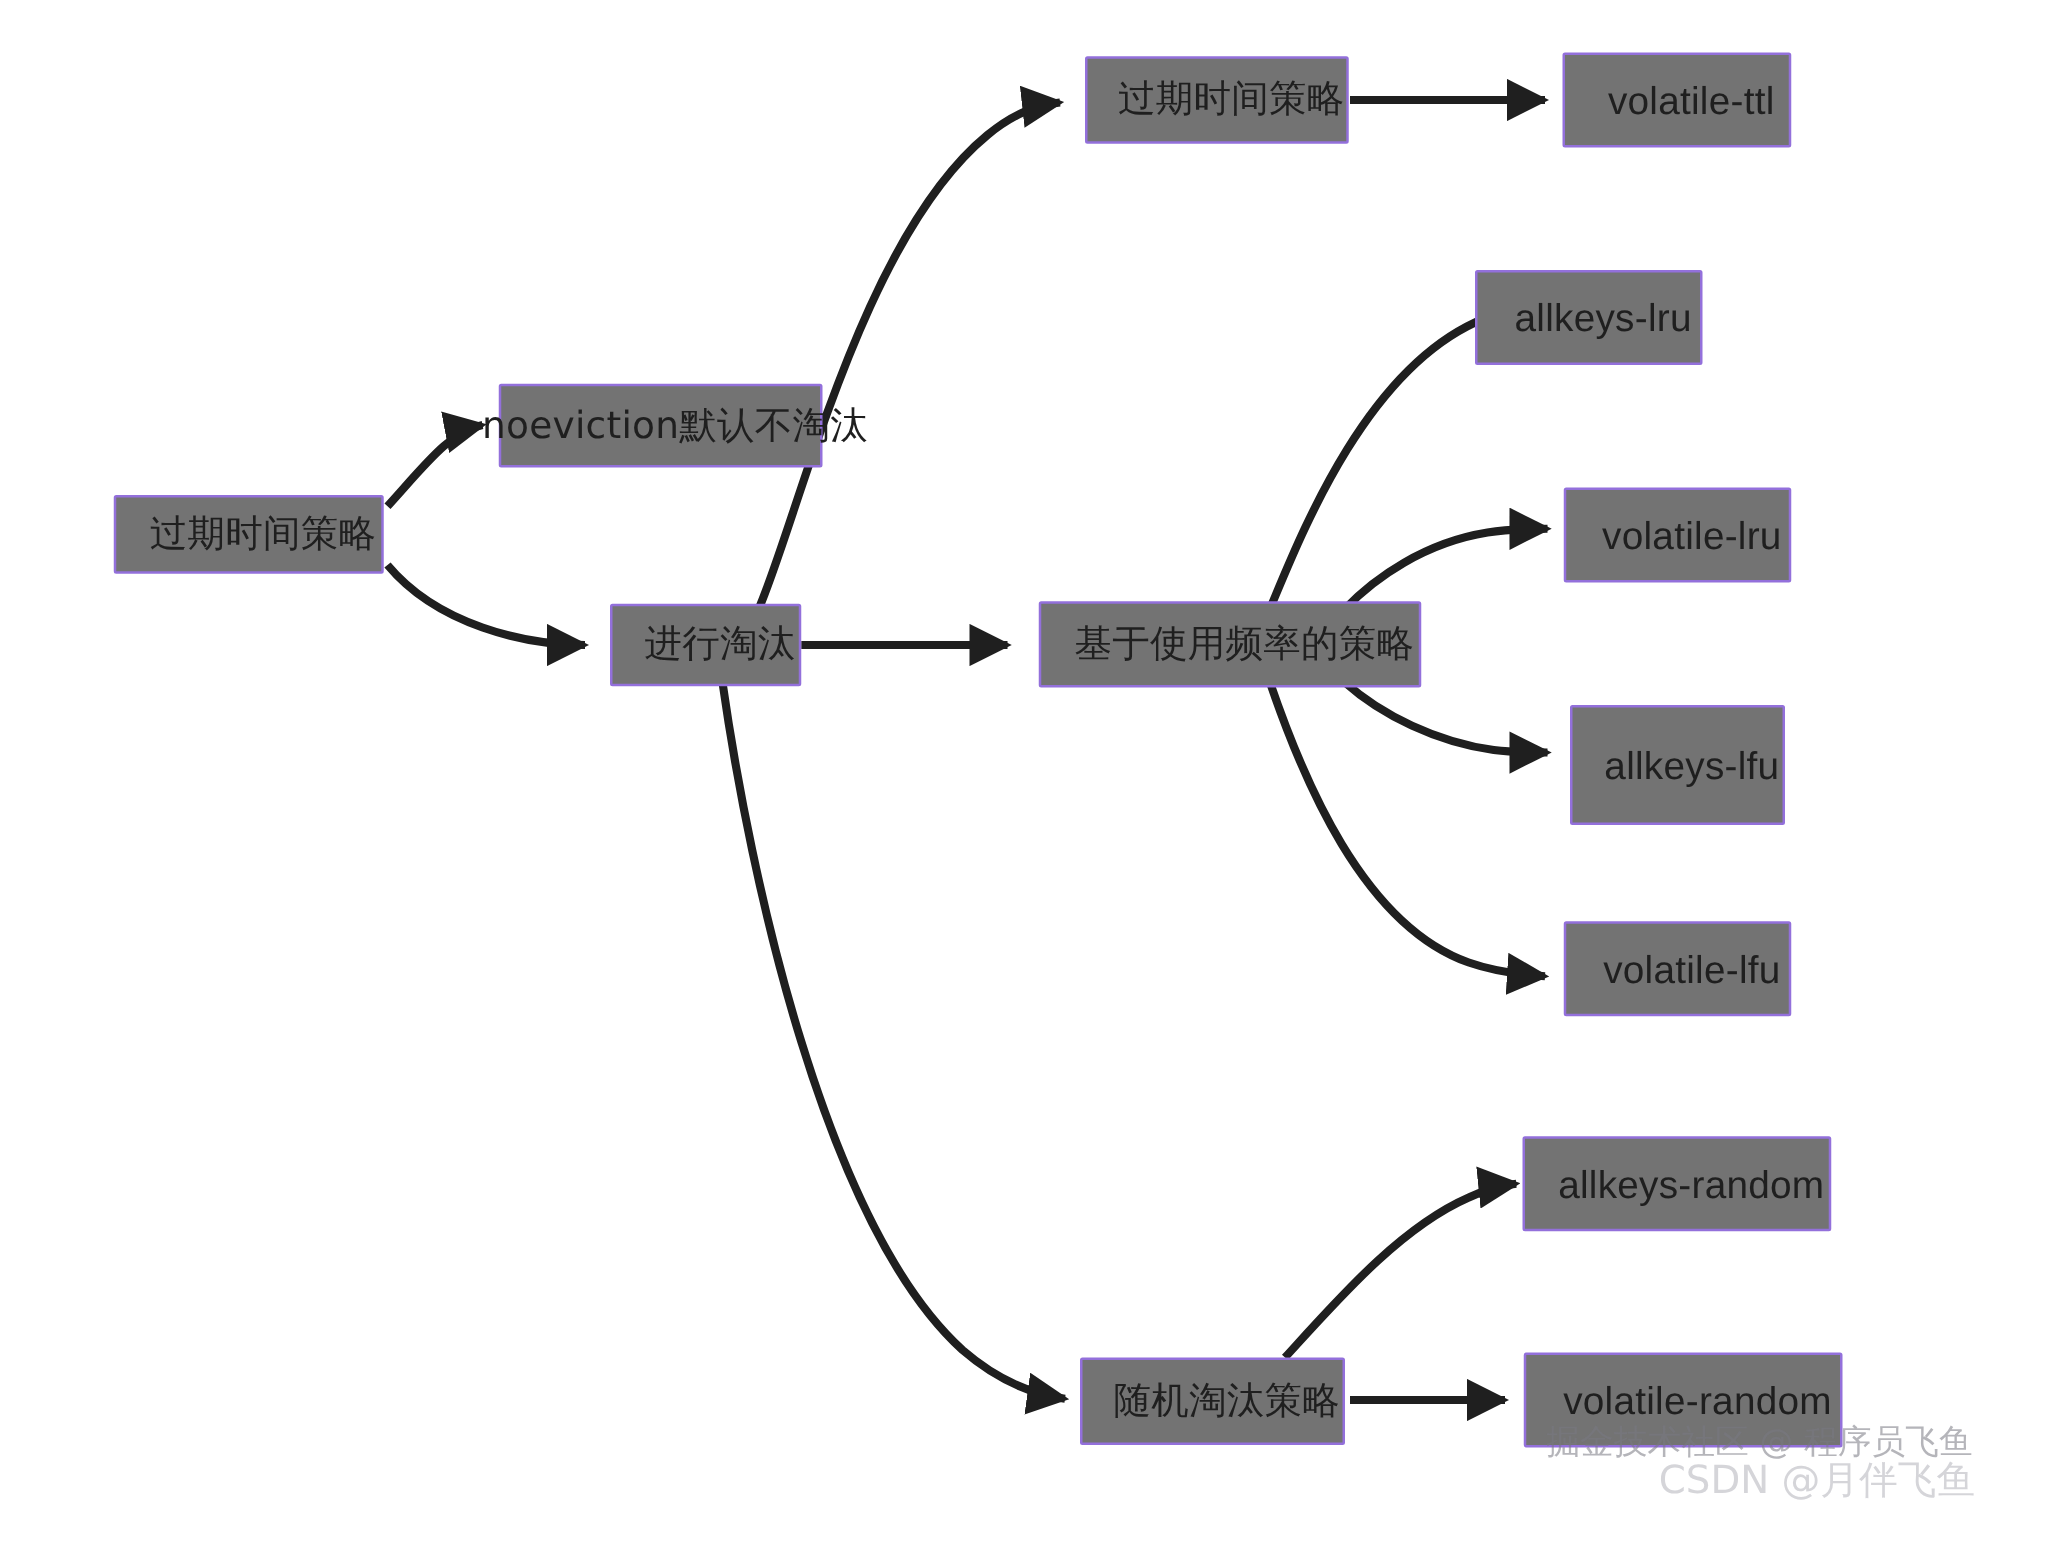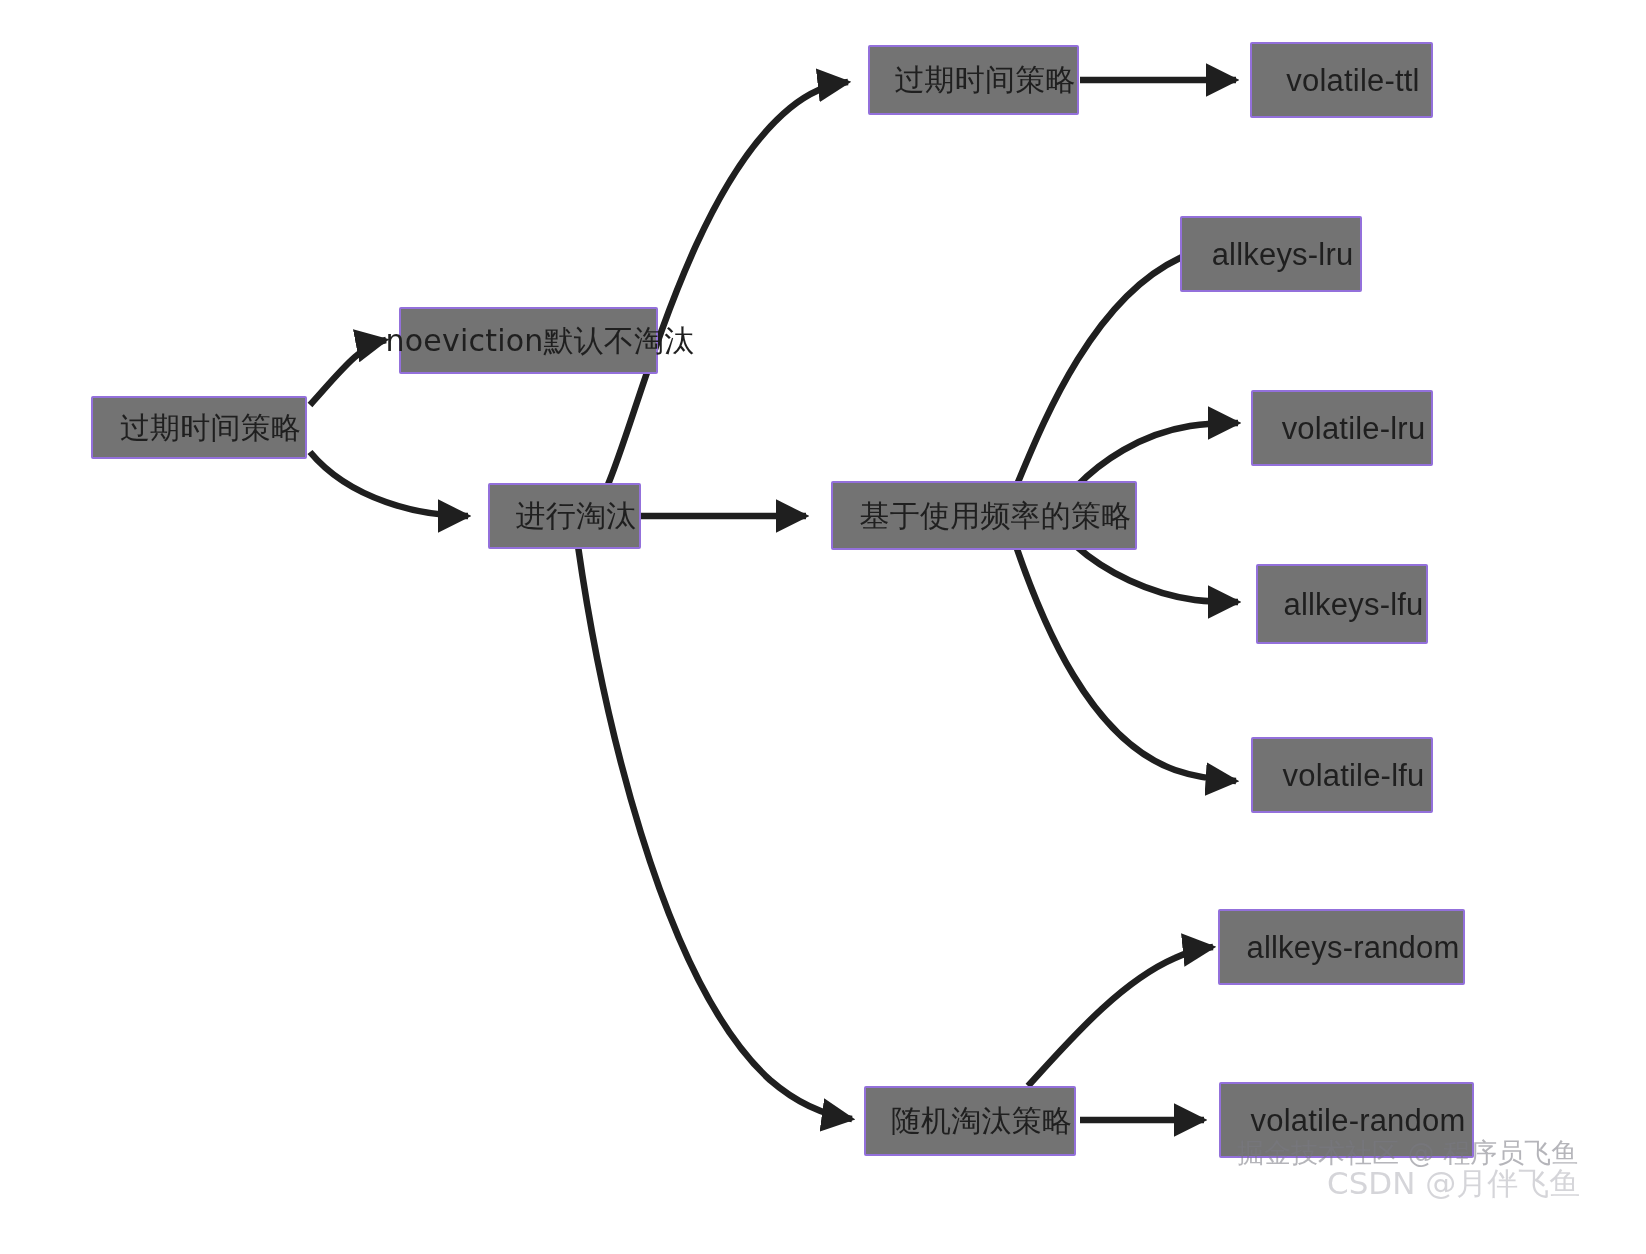--- a/index.html
+++ b/index.html
@@ -131,21 +131,21 @@
   </div>
 
   <div class="node" id="n-allkeyslru" style="left:1180px; top:216px; width:182px; height:76px;">
     <span>allkeys-lru</span>
   </div>
 
   <div class="node" id="n-volatilelru" style="left:1251px; top:390px; width:182px; height:76px;">
     <span>volatile-lru</span>
   </div>
 
-  <div class="node" id="n-allkeyslfu" style="left:1256px; top:564px; width:172px; height:80px;">
+  <div class="node" id="n-allkeyslfu" style="left:1256px; top:564px; width:172px; height:96px;">
     <span>allkeys-lfu</span>
   </div>
 
   <div class="node" id="n-volatilelfu" style="left:1251px; top:737px; width:182px; height:76px;">
     <span>volatile-lfu</span>
   </div>
 
   <div class="node cjk" id="n-randpolicy" style="left:864px; top:1086px; width:212px; height:70px;">
     <span>随机淘汰策略</span>
   </div>

